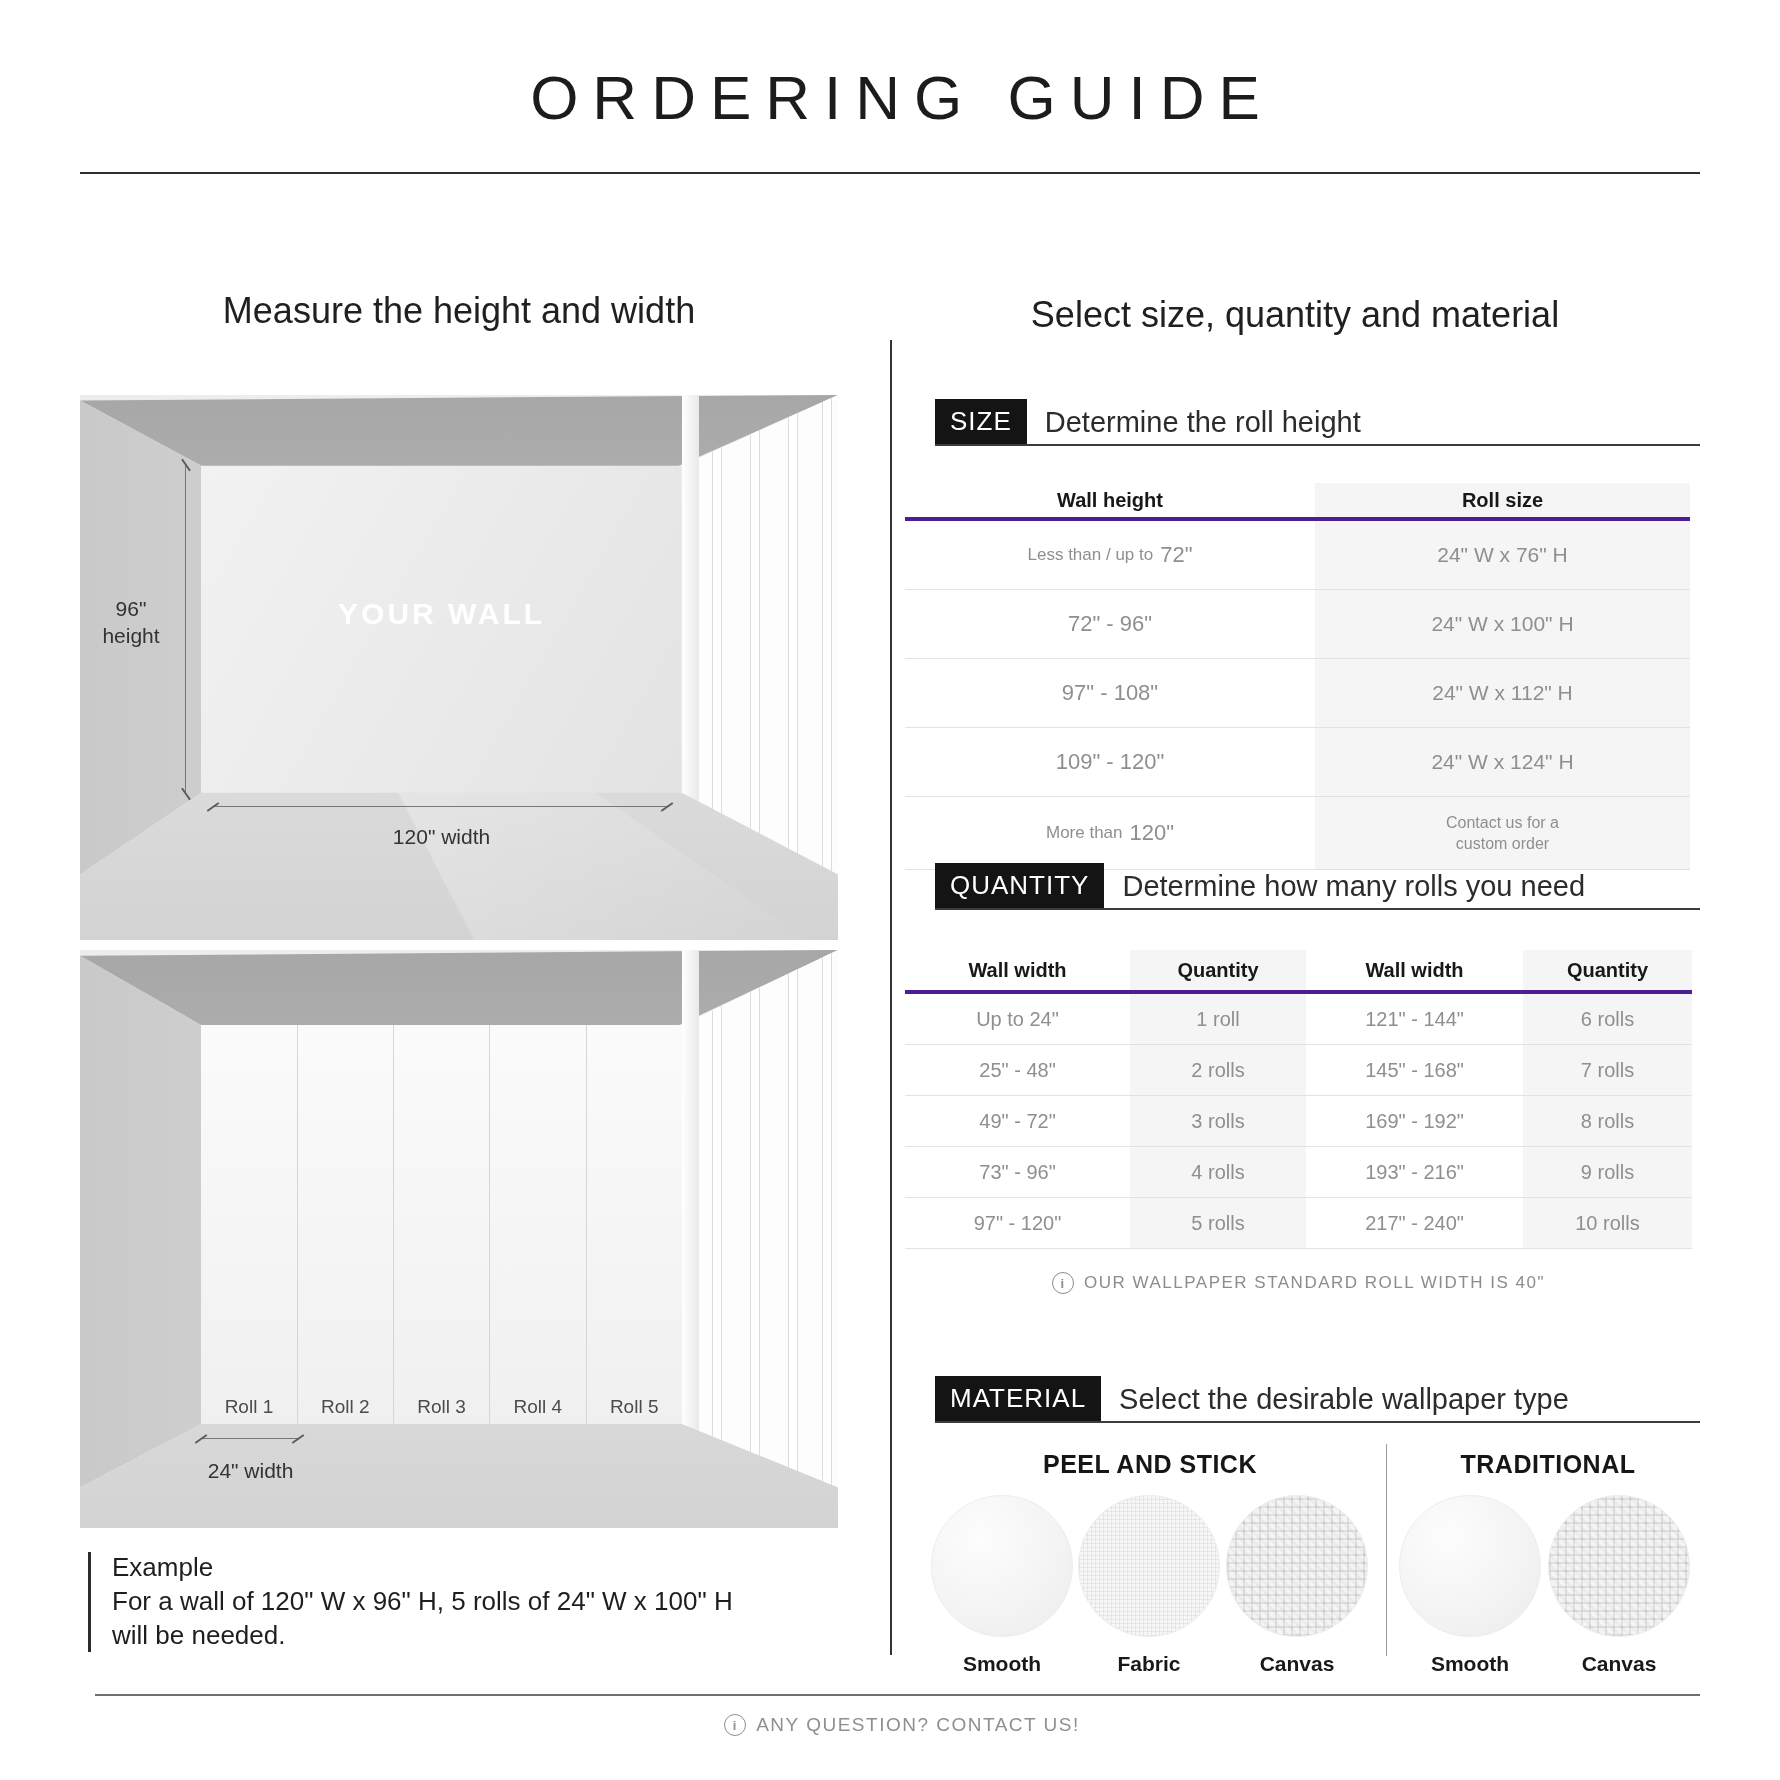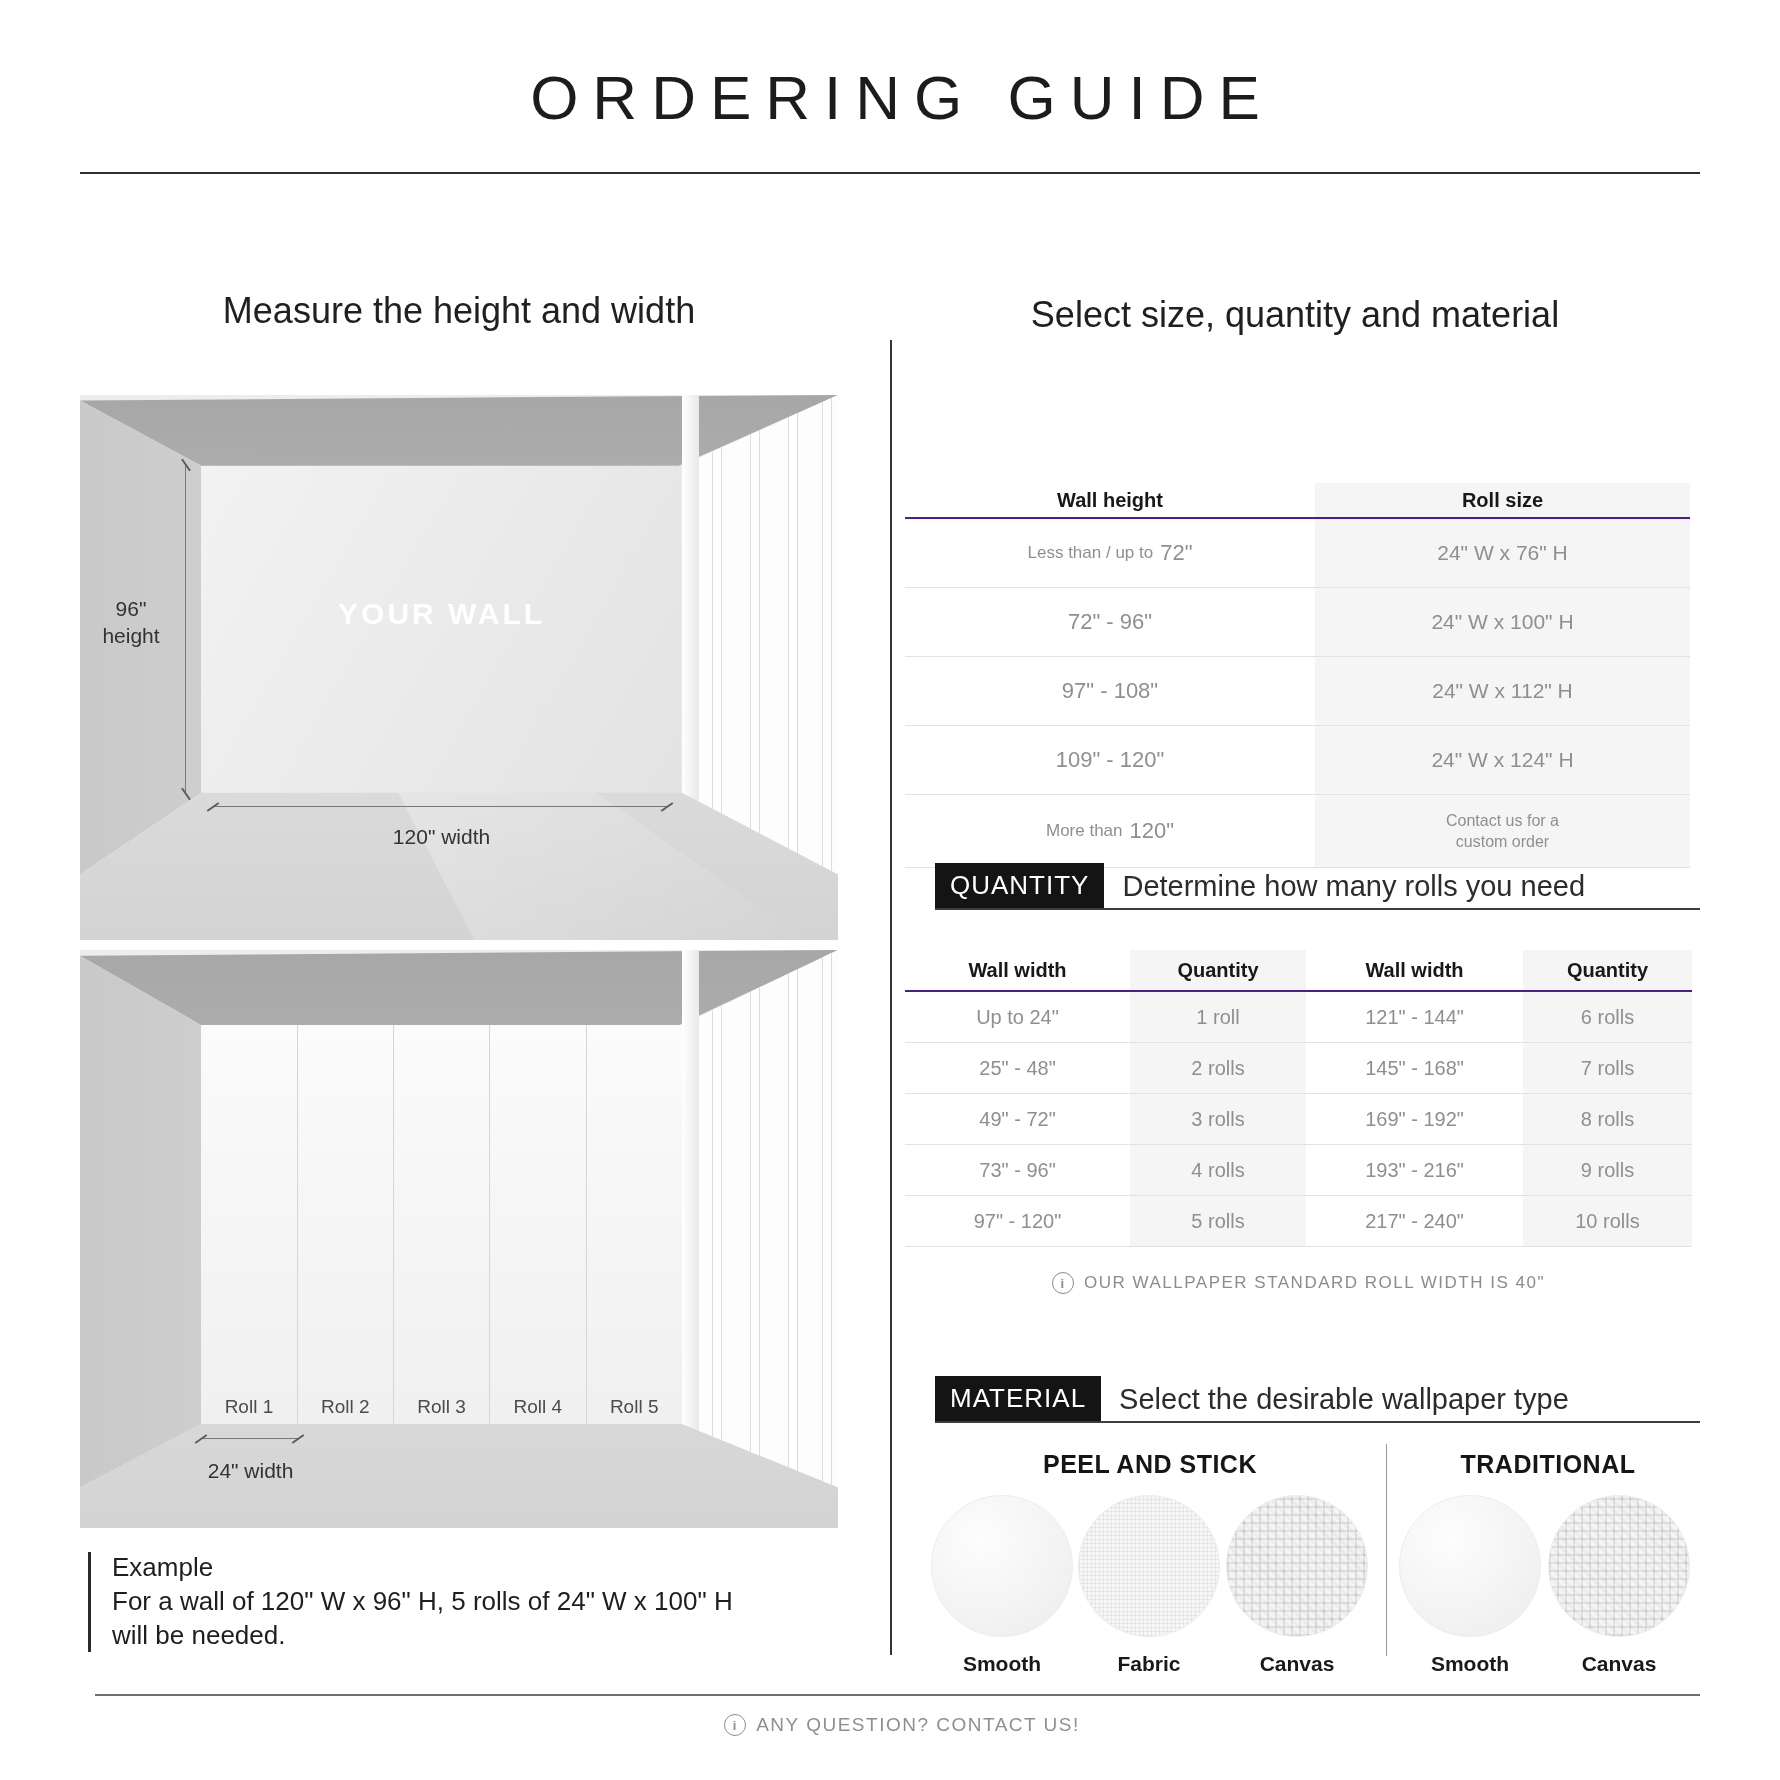--- a/index.html
+++ b/index.html
@@ -63,21 +63,21 @@
 
   
   .sec-head{left:935px;width:765px;border-bottom:2px solid #3c3c3c;display:flex;
         align-items:flex-end;gap:18px;}
   .tag{background:#141414;color:#ffffff;font-size:26px;font-weight:500;letter-spacing:1px;
         padding:7px 15px;white-space:nowrap;}
   .sec-sub{font-size:29px;color:#2c2c2c;padding-bottom:5px;white-space:nowrap;}
 
   .tbl{font-size:21px;color:#8f8f8f;}
   .trow{display:flex;align-items:center;border-bottom:1px solid #e2e2e2;}
-  .trow.hdr{border-bottom:2px solid #4c1d95;}
+  .trow.hdr{border-bottom:4px solid #4c1d95;}
   .tcell{display:flex;align-items:center;justify-content:center;height:100%;text-align:center;}
   .tcell.gray{background:#f5f5f5;}
   .tcell.hd{font-size:20px;font-weight:700;color:#181818;}
   .sm{font-size:17px;margin-right:7px;}
   .lg{font-size:22px;}
   .two-line{font-size:16px;line-height:21px;}
 
   .note{left:905px;width:787px;top:1272px;text-align:center;color:#8c8c8c;font-size:17px;
         letter-spacing:1.5px;display:flex;align-items:center;justify-content:center;gap:10px;}
   .info{display:inline-flex;width:20px;height:20px;border:1.5px solid currentColor;
@@ -174,20 +174,24 @@
     <div class="measure-label" style="position:absolute;left:10%;top:87.8%;width:25%;">24" width</div>
   </div>
 
   <div class="abs example-bar"></div>
   <div class="abs example">
     <div>Example</div>
     <div>For a wall of 120" W x 96" H, 5 rolls of 24" W x 100" H</div>
     <div>will be needed.</div>
   </div>
 
+  <div class="abs sec-head" style="top:398px;height:46px;">
+    <span class="tag">SIZE</span>
+    <span class="sec-sub">Determine the roll height</span>
+  </div>
 
   <div class="abs tbl" style="left:905px;top:483px;width:785px;">
     <div class="trow hdr" style="height:34px;">
       <div class="tcell hd" style="width:410px;">Wall height</div>
       <div class="tcell hd gray" style="width:375px;">Roll size</div>
     </div>
     <div class="trow" style="height:68px;align-items:center;">
       <div class="tcell" style="width:410px;">
         <span class="sm">Less than / up to</span>
         <span class="lg">72"</span>

